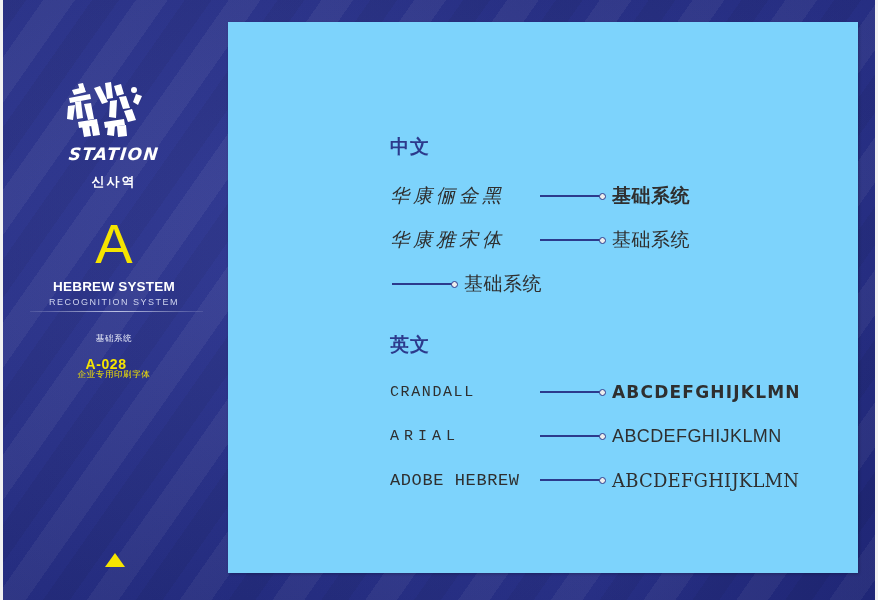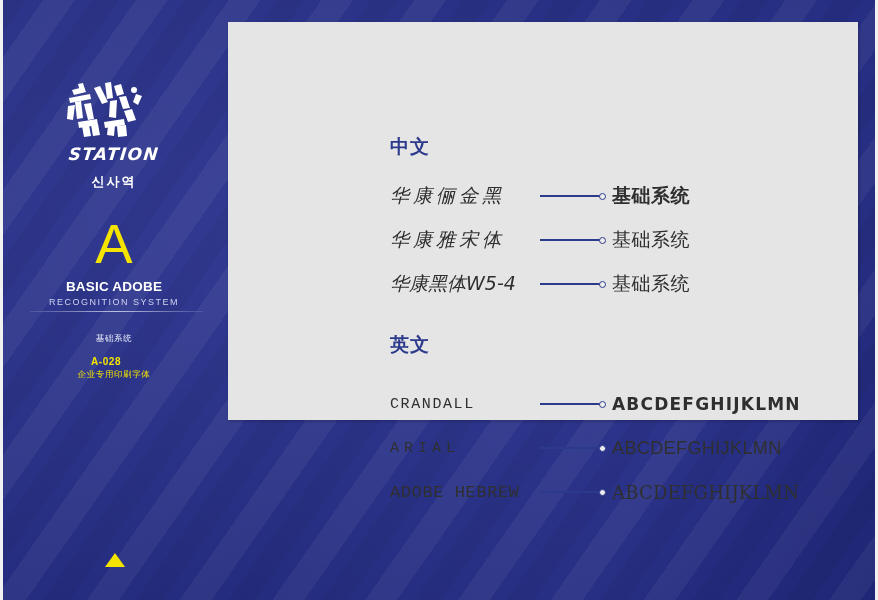--- a/index.html
+++ b/index.html
@@ -125,21 +125,21 @@
   }
   #sidebar-cn-2 {
     position:absolute; left:0; right:0; top:333px;
     font-family:"DejaVu Sans", sans-serif;
     font-size:8.5px;
     letter-spacing:0.6px;
     color:#e6e9f7;
   }
   #sidebar-code {
     position:absolute; left:0; right:16px; top:356px;
-    font-size:10px;
+    font-size:14px;
     font-weight:bold;
     letter-spacing:0.6px;
     color:#f5e400;
   }
   #sidebar-code-cn {
     position:absolute; left:0; right:0; top:369px;
     font-family:"DejaVu Sans", sans-serif;
     font-size:8.5px;
     letter-spacing:0.6px;
     color:#f5e400;
@@ -150,41 +150,41 @@
     width:0; height:0;
     border-left:10px solid transparent;
     border-right:10px solid transparent;
     border-bottom:14px solid #f5e400;
   }
 
   
   #panel {
     position:absolute;
     left:228px; top:22px;
-    width:630px; height:398px;
-    background:#e5e5e5;
+    width:630px; height:551px;
+    background:#7dd3fc;
     z-index:12;
     box-shadow:1px 1px 3px rgba(0,0,0,0.25);
   }
 
   #content {
     position:absolute;
     left:162px; top:112px;
     width:460px;
   }
 
   .section-heading {
     font-family:"DejaVu Sans", sans-serif;
     font-size:19px;
     font-weight:bold;
     color:#2c3a8c;
     letter-spacing:1px;
   }
   #section-cn-heading { margin-bottom:14px; }
-  #section-en-heading { margin-top:26px; margin-bottom:24px; }
+  #section-en-heading { margin-top:26px; margin-bottom:12px; }
 
   .font-row {
     display:flex;
     align-items:center;
     height:44px;
   }
   .row-label {
     width:148px;
     flex:0 0 148px;
     color:#2f2f2f;
@@ -297,21 +297,21 @@
             <circle cx="70" cy="12" r="3"></circle>
             <path d="M72 16 L78 18 L74 27 L69 24 Z"></path>
           </g>
         </svg>
       </div>
       <div id="logo-station">STATION</div>
       <div id="logo-korean">신사역</div>
     </div>
 
     <div id="letter-a">A</div>
-    <div id="basic-system">BASIC ADOBE</div>
+    <div id="basic-system">HEBREW SYSTEM</div>
     <div id="recognition-system">RECOGNITION SYSTEM</div>
     <div id="sidebar-divider"></div>
 
     <div id="sidebar-cn-2">基础系统</div>
     <div id="sidebar-code">A-028</div>
     <div id="sidebar-code-cn">企业专用印刷字体</div>
 
     <div id="triangle-marker"></div>
   </div>
 
@@ -332,21 +332,20 @@
       <div class="font-row">
         <div class="row-label cn-label">华康雅宋体</div>
         <div class="connector">
           <span class="line"></span>
           <span class="dot"></span>
         </div>
         <div class="row-sample cn-sample">基础系统</div>
       </div>
 
       <div class="font-row">
-        <div class="row-label cn-label tight">华康黑体W5-4</div>
         <div class="connector">
           <span class="line"></span>
           <span class="dot"></span>
         </div>
         <div class="row-sample cn-sample">基础系统</div>
       </div>
 
       <div class="section-heading" id="section-en-heading">英文</div>
 
       <div class="font-row">

